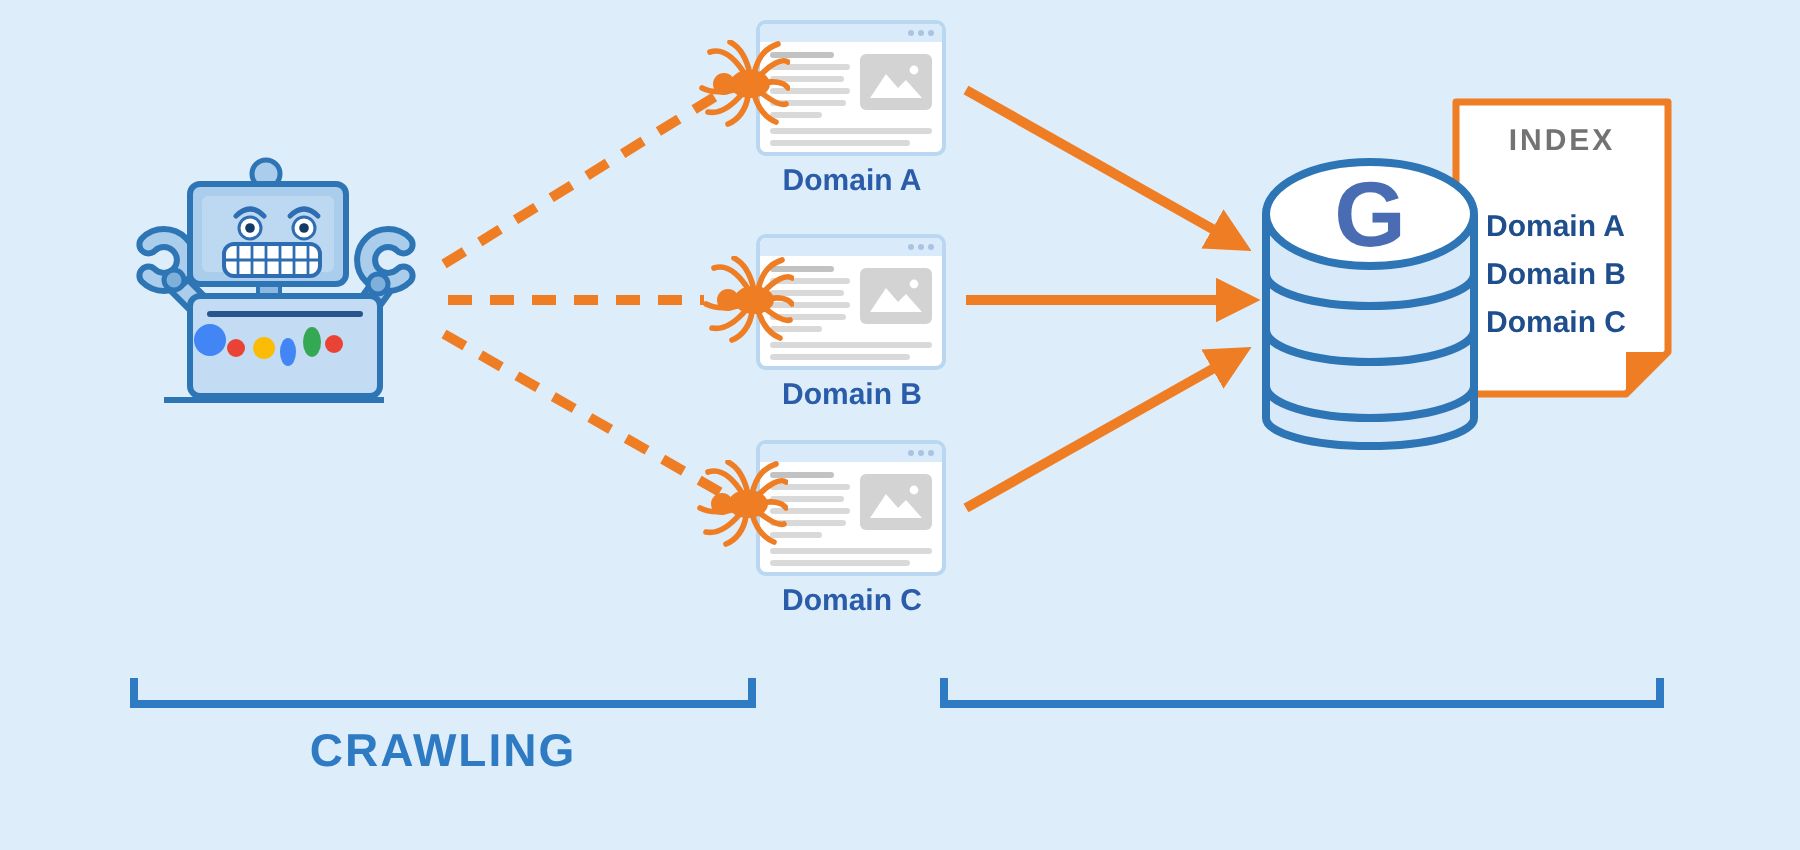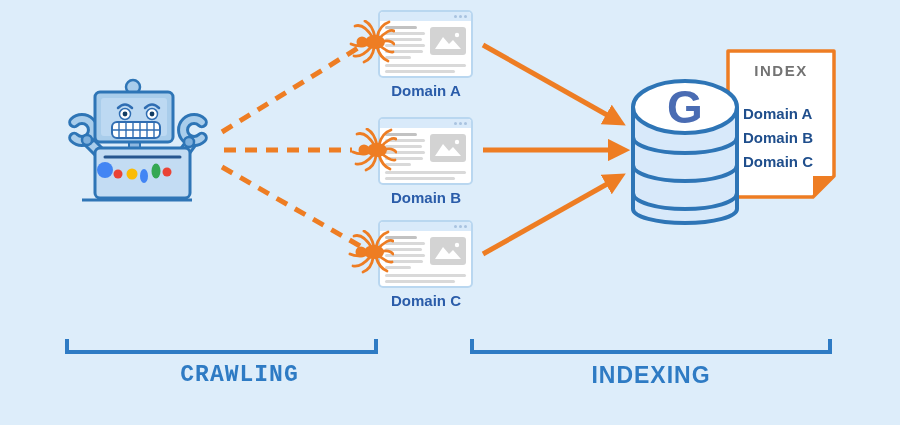--- a/index.html
+++ b/index.html
@@ -270,16 +270,15 @@
     <path d="M13 32 L13 134 A52 14 0 0 0 117 134 L117 32" fill="#d8e9fa" stroke="#2e75b6" stroke-width="4"></path>
     <path d="M13 62 A52 16 0 0 0 117 62" fill="none" stroke="#2e75b6" stroke-width="4"></path>
     <path d="M13 90 A52 16 0 0 0 117 90" fill="none" stroke="#2e75b6" stroke-width="4"></path>
     <path d="M13 118 A52 16 0 0 0 117 118" fill="none" stroke="#2e75b6" stroke-width="4"></path>
     <ellipse cx="65" cy="32" rx="52" ry="26" fill="#ffffff" stroke="#2e75b6" stroke-width="4"></ellipse>
     <text x="65" y="48" text-anchor="middle" font-family="Liberation Sans, sans-serif" font-size="46" font-weight="bold" fill="#4a6cb3">G</text>
   </svg>
 
   <div class="bracket" style="left:65px;top:339px;width:313px;"></div>
   <div class="bracket" style="left:470px;top:339px;width:362px;"></div>
-  <div class="stage-label" style="left:83px;width:313px;font-family:Liberation Mono, monospace;">CRAWLING</div>
-  <div class="stage-label" style="left:470px;width:362px;">INDEXING</div>
+  <div class="stage-label" style="left:65px;width:313px;">CRAWLING</div>
 
 </div>
 
 </body></html>

